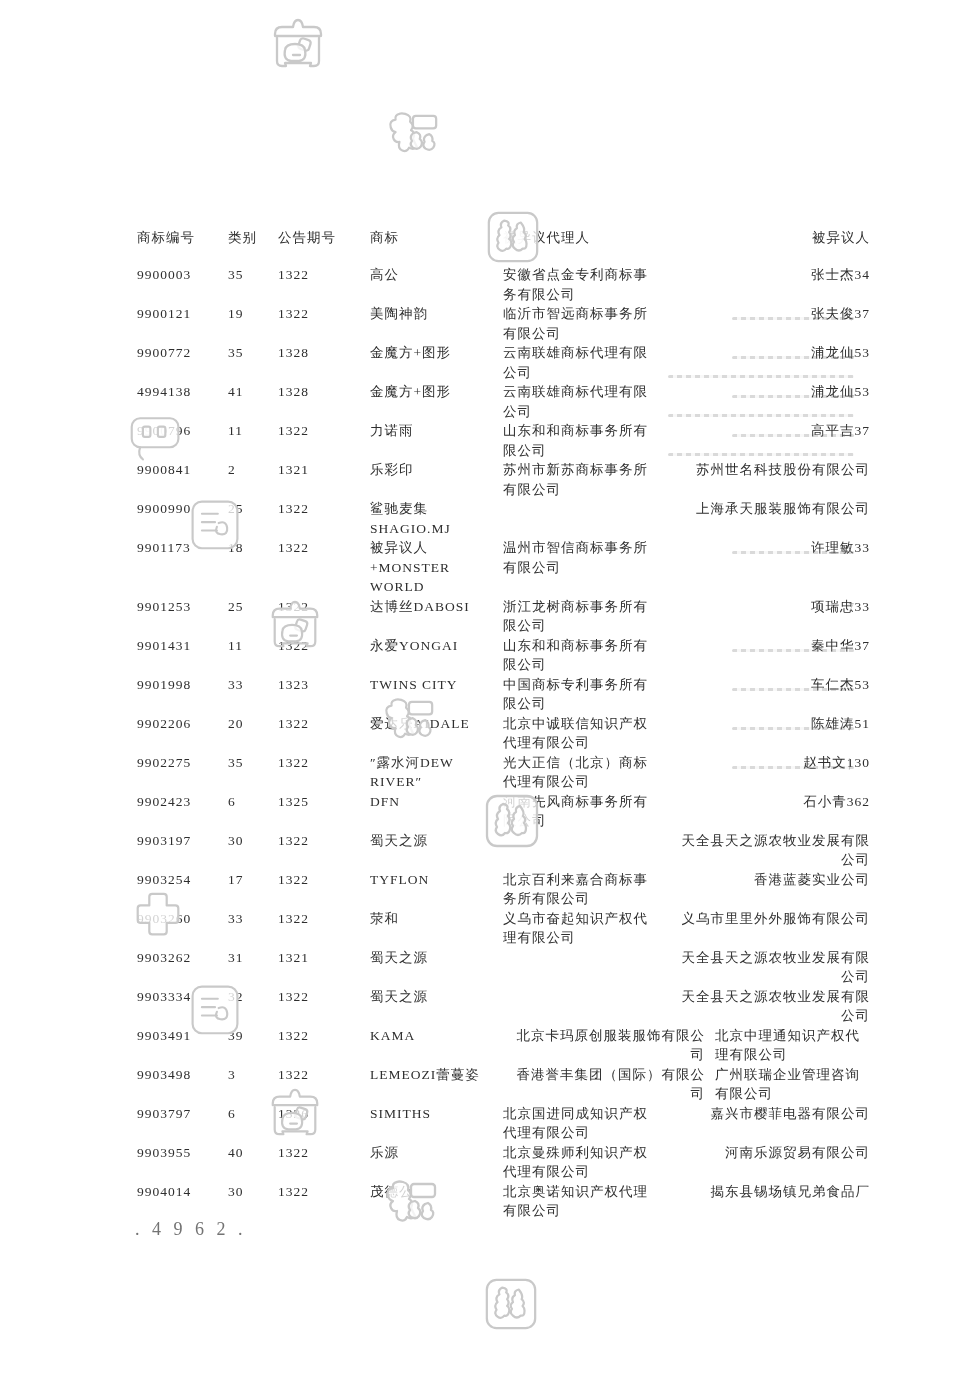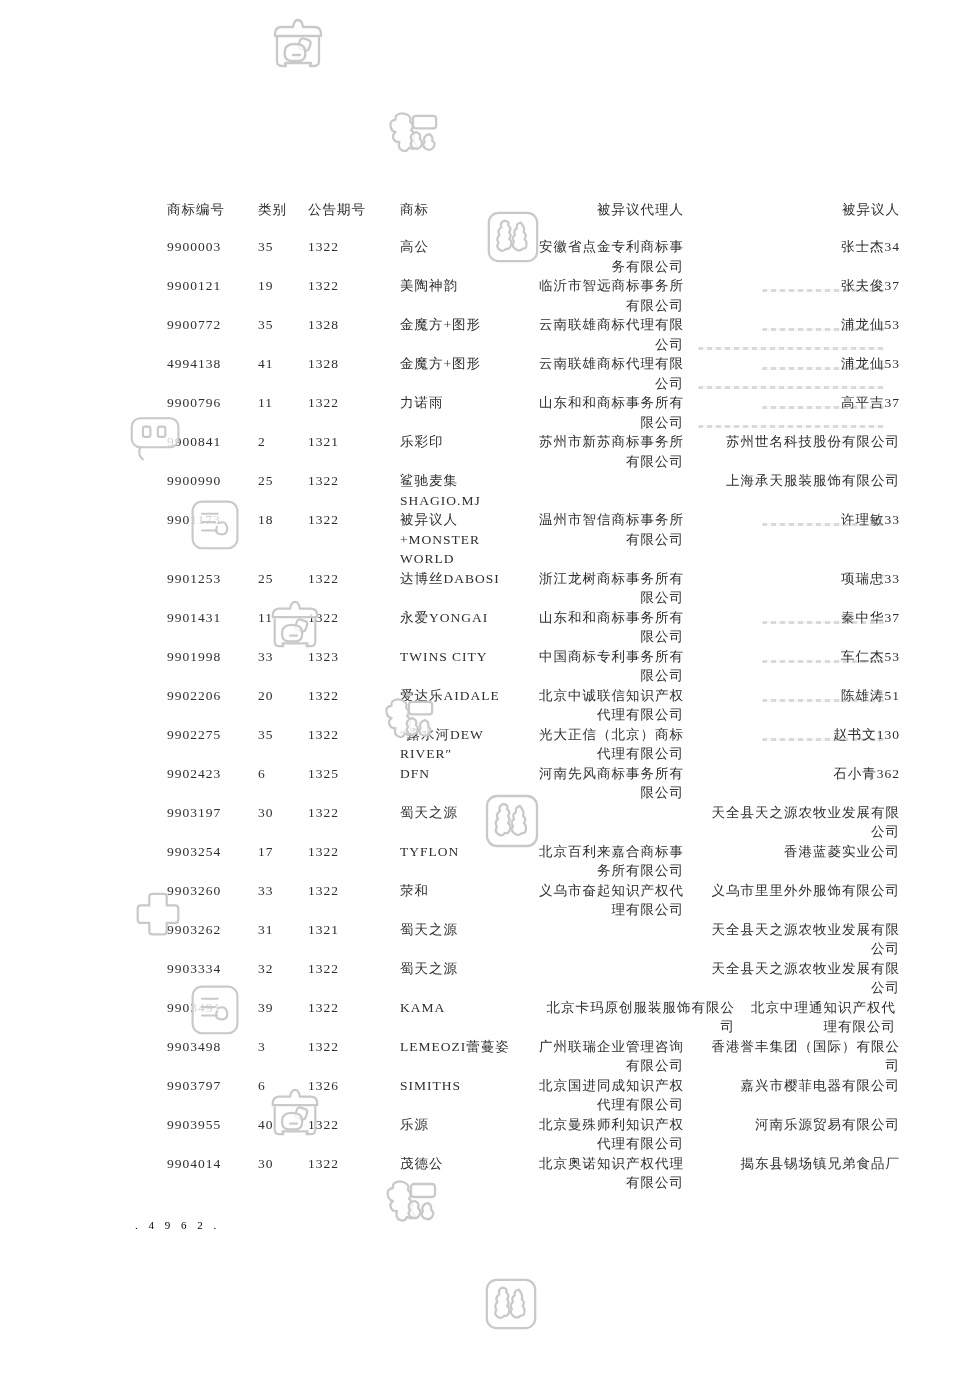--- a/index.html
+++ b/index.html
@@ -4,42 +4,42 @@
 <style>
   html,body{margin:0;padding:0;}
   body{
     width:980px;height:1400px;position:relative;overflow:hidden;
     background:#ffffff;
     font-family:"Liberation Serif","DejaVu Serif",serif;
     color:#2e2e2e;
   }
   .page{position:absolute;inset:0;}
   
-  .doc-table{position:absolute;left:137px;top:200px;width:775px;margin-left:30px;}
+  .doc-table{position:absolute;left:137px;top:228px;width:775px;}
   .trow{display:flex;align-items:flex-start;min-height:39px;
         font-size:13.5px;line-height:19.5px;letter-spacing:1px;}
   .thead{min-height:20px;margin-bottom:17px;}
   .c1{width:91px;flex:none;}
   .c2{width:50px;flex:none;}
   .c3{width:92px;flex:none;}
   .c4{width:133px;flex:none;white-space:pre-line;}
-  .c5{width:165px;flex:none;padding-right:14px;box-sizing:border-box;text-align:right;}
+  .c5{width:165px;flex:none;padding-right:14px;box-sizing:border-box;}
   .c6{width:212px;flex:none;position:relative;padding-right:10px;box-sizing:border-box;text-align:right;}
   .thead .cell{white-space:nowrap;}
   
   .smudge{position:absolute;height:3px;border-radius:2px;pointer-events:none;
     background:repeating-linear-gradient(90deg,rgba(120,120,120,.28) 0 5px,rgba(120,120,120,.05) 5px 9px);
     filter:blur(.4px);}
   .smudge.l1{left:64px;top:13px;width:122px;}
   .smudge.l2{left:0px;top:32px;width:186px;}
   .edge-mark{position:absolute;left:180px;top:1px;opacity:.45;color:#6a6a6a;
     font-size:12px;letter-spacing:0;}
   
-  .page-number{position:absolute;left:135px;top:1219px;font-size:11px;
-    letter-spacing:4px;color:#000000;}
+  .page-number{position:absolute;left:135px;top:1219px;font-size:18px;
+    letter-spacing:4px;color:#737373;}
   
   .wm{position:absolute;overflow:visible;pointer-events:none;}
   .wm use{stroke:#c9c9c9;stroke-width:2.3;fill:rgba(255,255,255,0.78);
     stroke-linejoin:round;stroke-linecap:round;}
 </style>
 </head>
 <body>
 
 <svg width="0" height="0" style="position:absolute">
   <defs>
@@ -251,22 +251,22 @@
           <div class="cell c3">1322</div>
           <div class="cell c4">KAMA</div>
           <div class="cell c6">北京卡玛原创服装服饰有限公司</div>
           <div class="cell c5">北京中理通知识产权代理有限公司</div>
         </div>
         <div class="trow">
           <div class="cell c1">9903498</div>
           <div class="cell c2">3</div>
           <div class="cell c3">1322</div>
           <div class="cell c4">LEMEOZI蕾蔓姿</div>
+          <div class="cell c6">香港誉丰集团（国际）有限公司</div>
           <div class="cell c5">广州联瑞企业管理咨询有限公司</div>
-          <div class="cell c6">香港誉丰集团（国际）有限公司</div>
         </div>
         <div class="trow">
           <div class="cell c1">9903797</div>
           <div class="cell c2">6</div>
           <div class="cell c3">1326</div>
           <div class="cell c4">SIMITHS</div>
           <div class="cell c5">北京国进同成知识产权代理有限公司</div>
           <div class="cell c6">嘉兴市樱菲电器有限公司</div>
         </div>
         <div class="trow">

